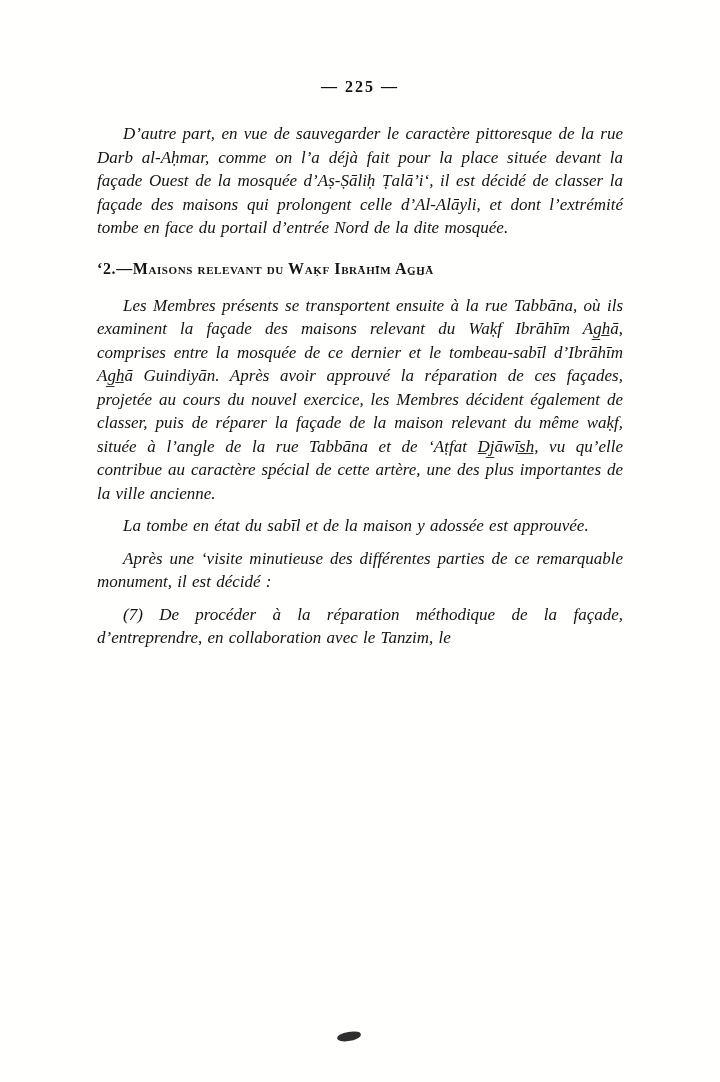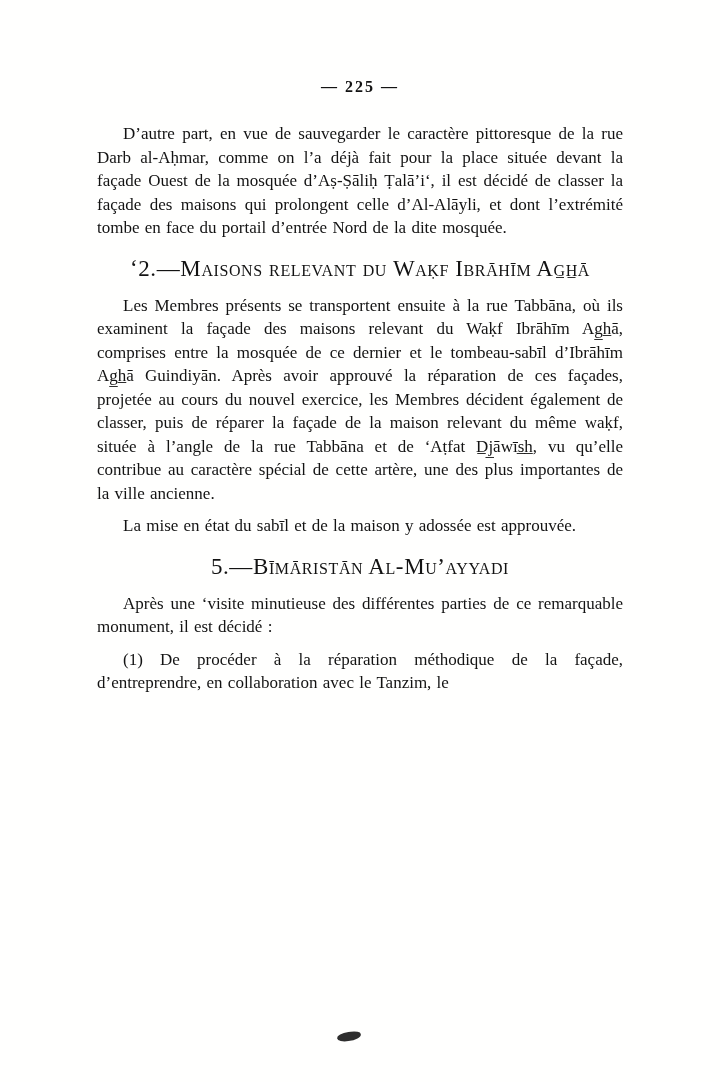--- a/index.html
+++ b/index.html
@@ -26,26 +26,26 @@
     font-weight: bold;
     margin: 0 0 26px 0;
   }
   .para {
     font-size: 17px;
     line-height: 23.5px;
     text-align: justify;
     text-indent: 26px;
     margin: 0 0 9px 0;
     word-spacing: 1px;
+    font-style: italic;
   }
   .heading {
-    text-align: center;
     font-variant: small-caps;
-    font-weight: normal;
-    font-size: 23px;
+    font-weight: bold;
+    font-size: 16px;
     line-height: 22px;
     letter-spacing: 0.6px;
     margin: 18px 0 14px 0;
   }
   .artifact {
     position: absolute;
     left: 337px;
     top: 1032px;
     width: 24px;
     height: 9px;
@@ -63,25 +63,24 @@
   <div class="page-number">— 225 —</div>
 
   <p class="para">D’autre part, en vue de sauvegarder le caractère pittoresque de la rue Darb al-Aḥmar, comme on l’a déjà fait pour la place située devant la façade Ouest de la mosquée d’Aṣ-Ṣāliḥ Ṭalā’i‘, il est décidé de classer la façade des maisons qui prolongent celle d’Al-Alāyli, et dont l’extrémité tombe en face du portail d’entrée Nord de la dite mosquée.</p>
 
 
   <h2 class="heading">‘2.—Maisons relevant du Waḳf Ibrāhīm Ag̲h̲ā</h2>
 
   <p class="para">Les Membres présents se transportent ensuite à la rue Tabbāna, où ils examinent la façade des maisons relevant du Waḳf Ibrāhīm Ag̲h̲ā, comprises entre la mosquée de ce dernier et le tombeau-sabīl d’Ibrāhīm Ag̲h̲ā Guindiyān. Après avoir approuvé la réparation de ces façades, projetée au cours du nouvel exercice, les Membres décident également de classer, puis de réparer la façade de la maison relevant du même waḳf, située à l’angle de la rue Tabbāna et de ‘Aṭfat D̲j̲āwīs̲h̲, vu qu’elle contribue au caractère spécial de cette artère, une des plus importantes de la ville ancienne.</p>
 
 
-  <p class="para">La mise en état du sabīl et de la maison y adossée est approuvée.</p>
+  <p class="para">La tombe en état du sabīl et de la maison y adossée est approuvée.</p>
 
 
 
-  <h2 class="heading">5.—Bīmāristān Al-Mu’ayyadi</h2>
 
   <p class="para">Après une ‘visite minutieuse des différentes parties de ce remarquable monument, il est décidé :</p>
 
-  <p class="para">(1) De procéder à la réparation méthodique de la façade, d’entreprendre, en collaboration avec le Tanzim, le</p>
+  <p class="para">(7) De procéder à la réparation méthodique de la façade, d’entreprendre, en collaboration avec le Tanzim, le</p>
 
   <div class="artifact"></div>
 
 </div>
 
 </body></html>

